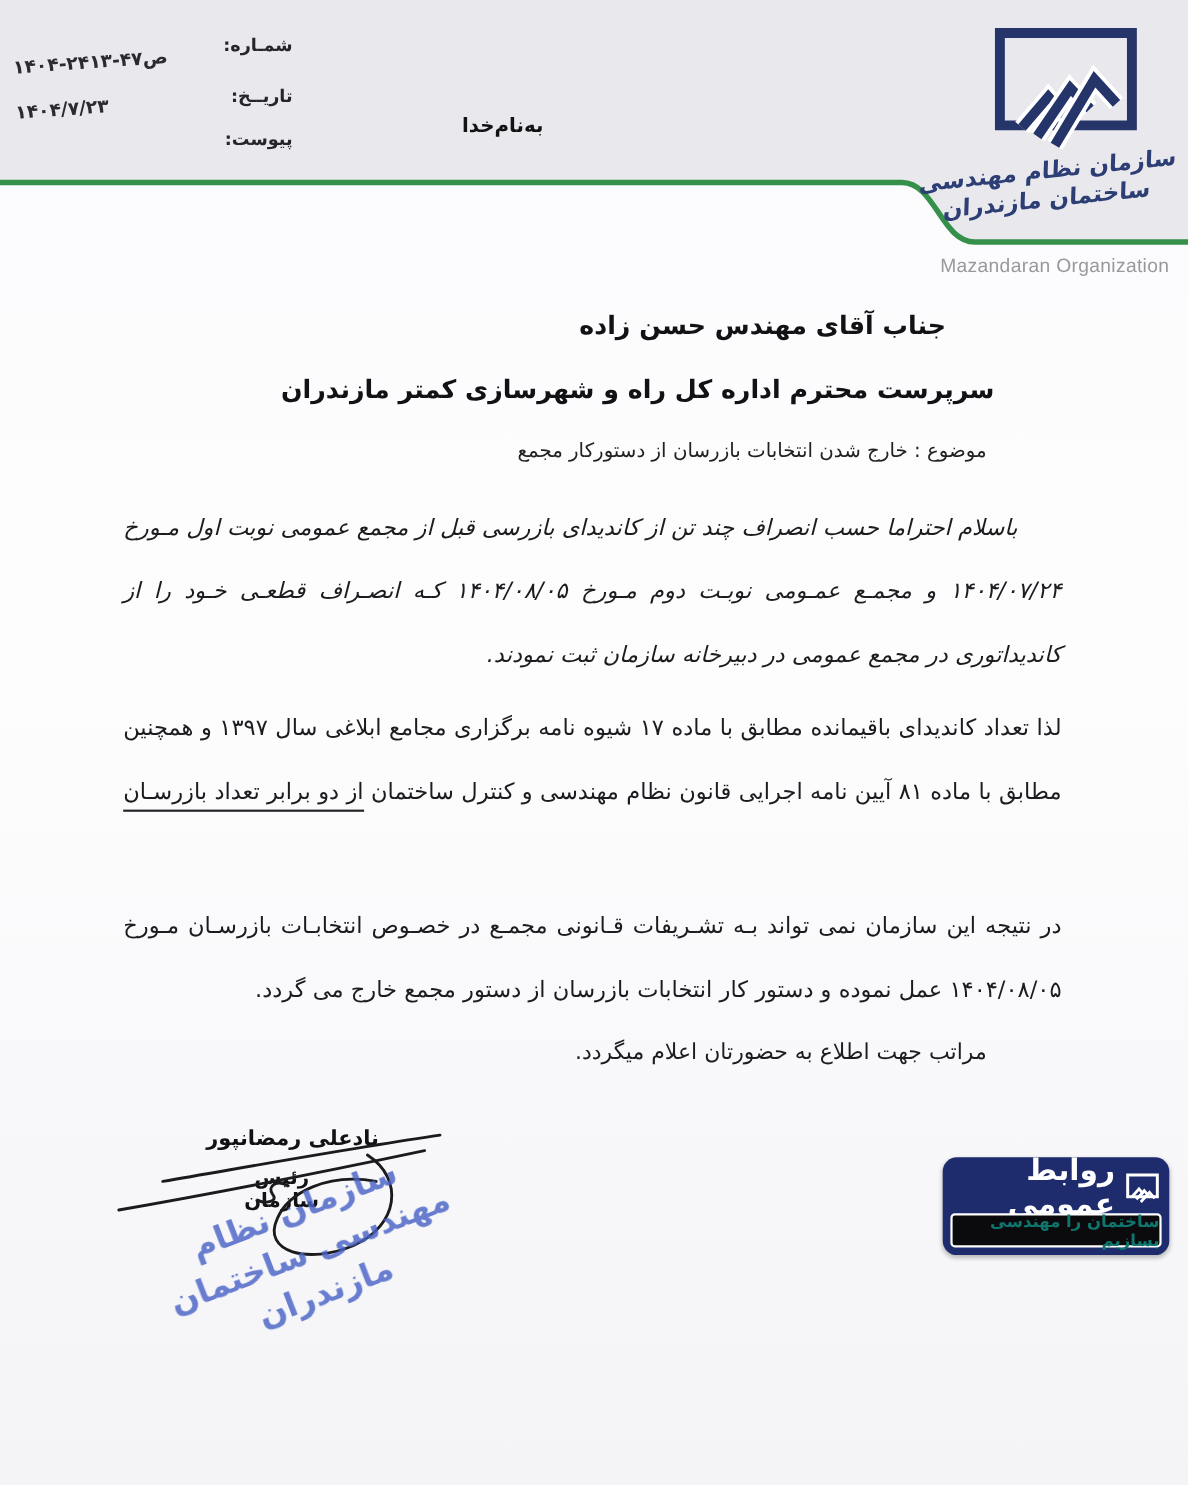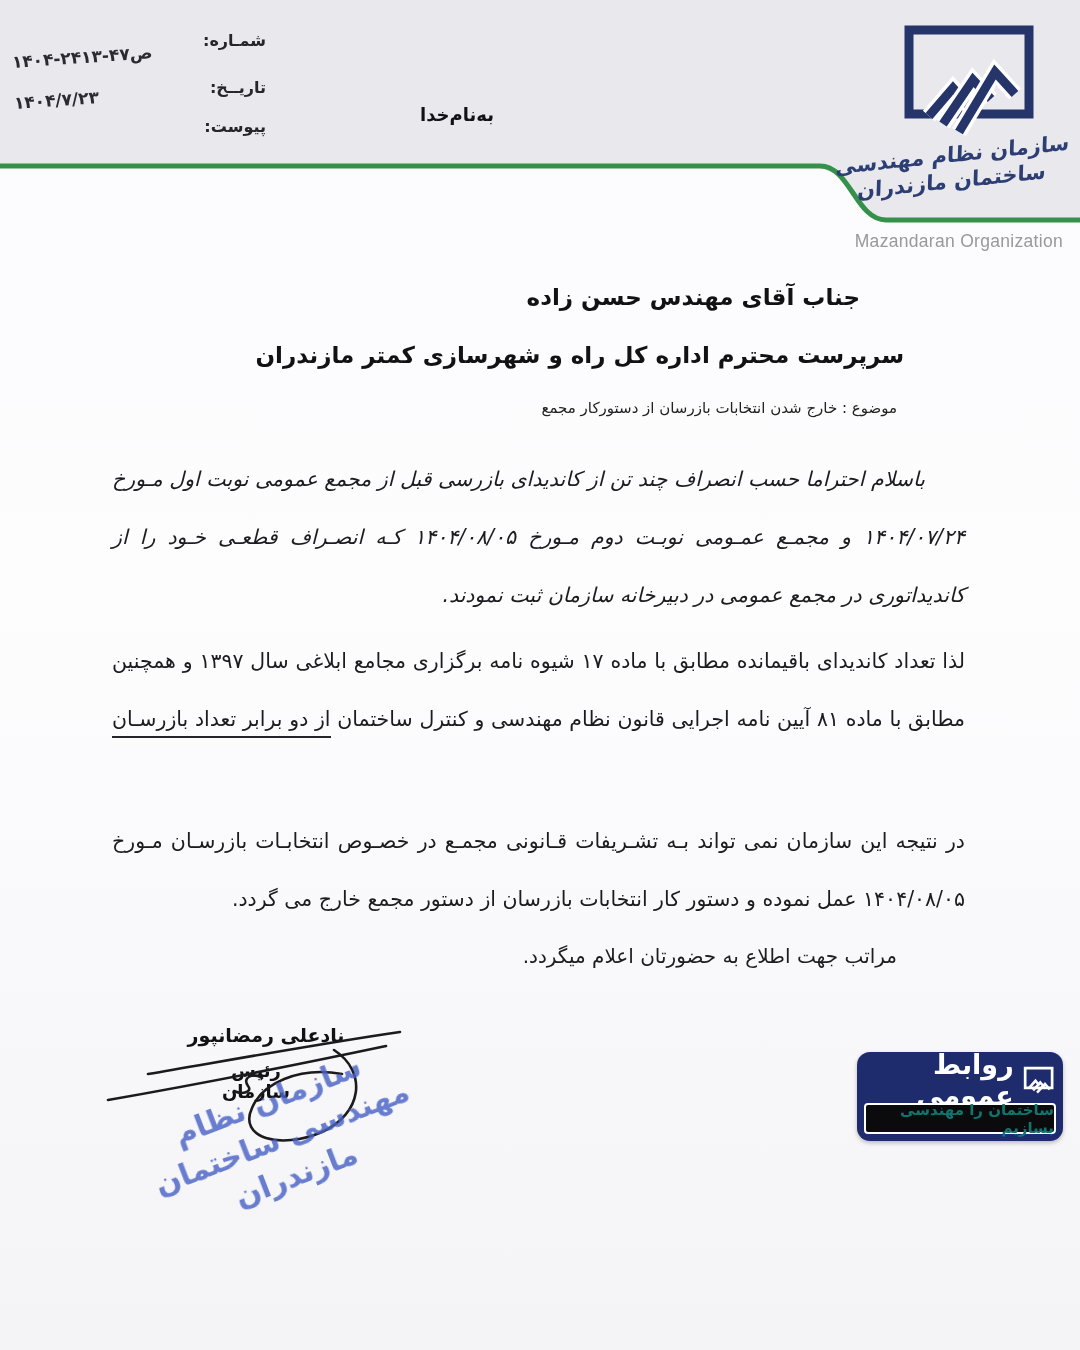--- a/index.html
+++ b/index.html
@@ -9,21 +9,21 @@
     font-family:"DejaVu Sans",sans-serif;
     color:#1d1d1f;
   }
   .abs{position:absolute;}
   .rtl{direction:rtl;unicode-bidi:plaintext;}
   .fa-bold{font-weight:bold;color:#121214;}
   .meta-label{font-size:16px;font-weight:bold;color:#26262a;direction:rtl;}
   .meta-value{font-size:17px;font-weight:bold;color:#2a2a30;direction:ltr;transform:rotate(-4deg);transform-origin:left center;letter-spacing:.5px;}
   .addr1{font-size:23px;}
   .addr2{font-size:23px;}
-  .subject{font-size:15px;color:#222;}
+  .subject{font-size:18px;color:#222;}
   .body-block{left:112px;width:853px;direction:rtl;font-size:20.5px;color:#1c1c1f;}
   .bline{line-height:58px;white-space:nowrap;}
   .bline.just{text-align:justify;text-align-last:justify;white-space:normal;}
   .bline.right{text-align:right;}
   .uline{border-bottom:2px solid #26262a;padding-bottom:5px;}
   .eng{font-family:"Liberation Sans",sans-serif;color:#98989d;font-size:17.5px;line-height:27px;text-align:right;letter-spacing:.3px;}
   .sig-name{font-size:19px;}
   .sig-title{font-size:18px;}
   .stamp{
     font-size:30px;font-weight:bold;line-height:40px;text-align:center;

